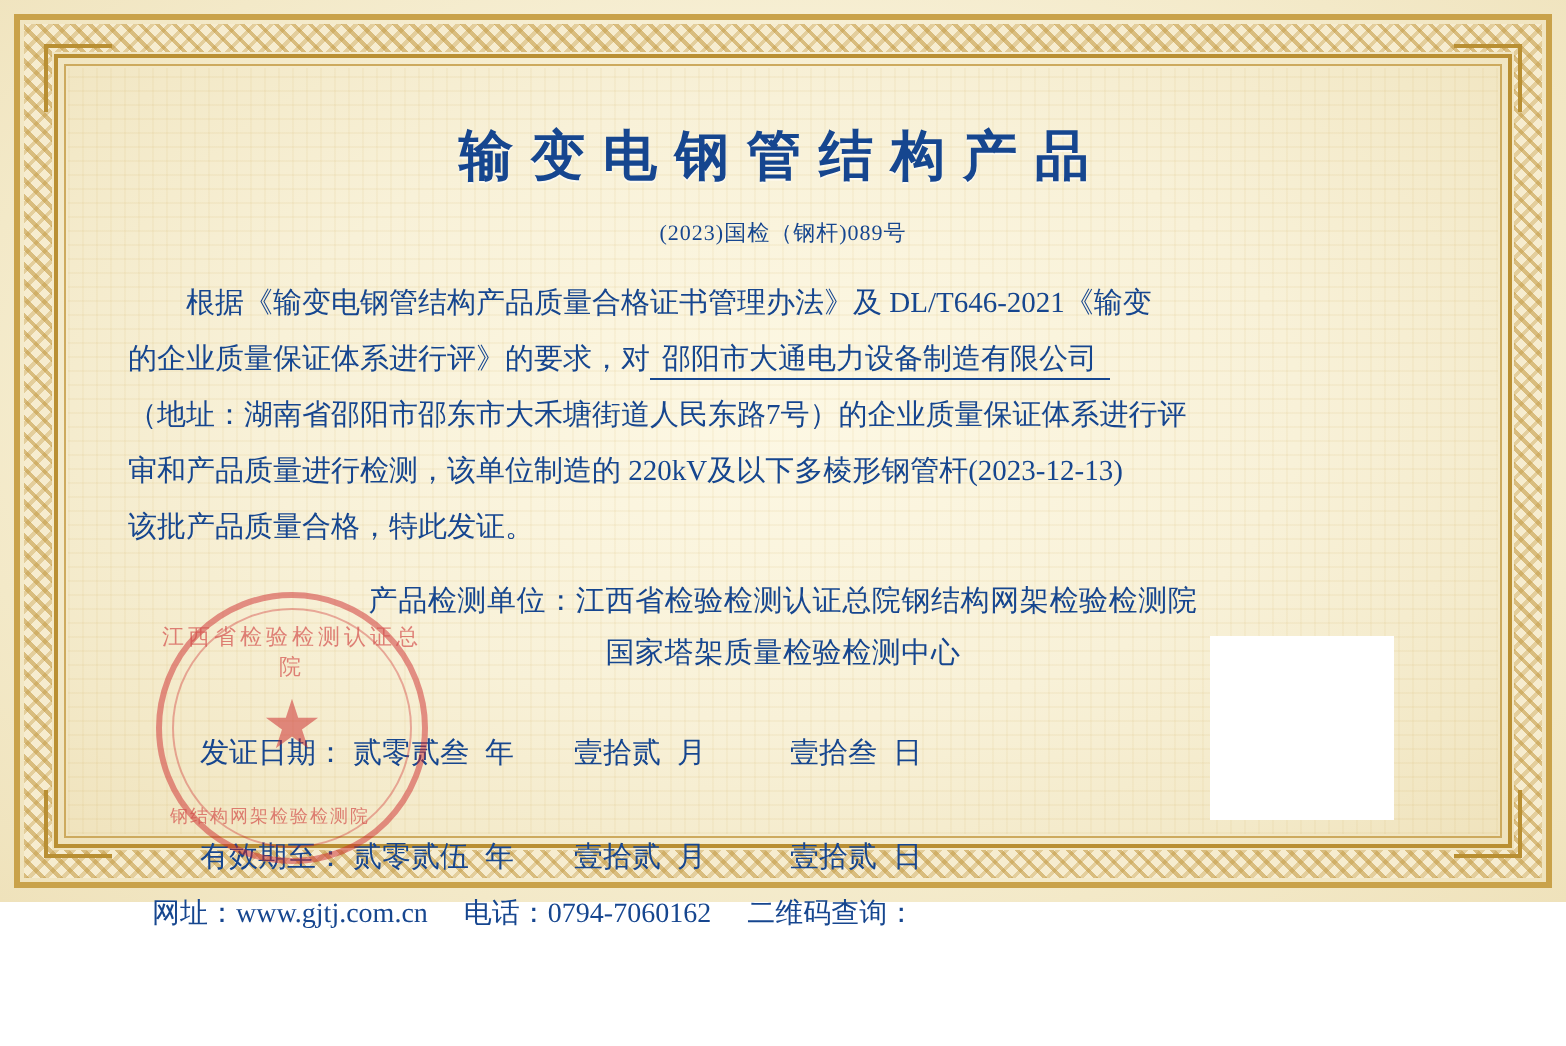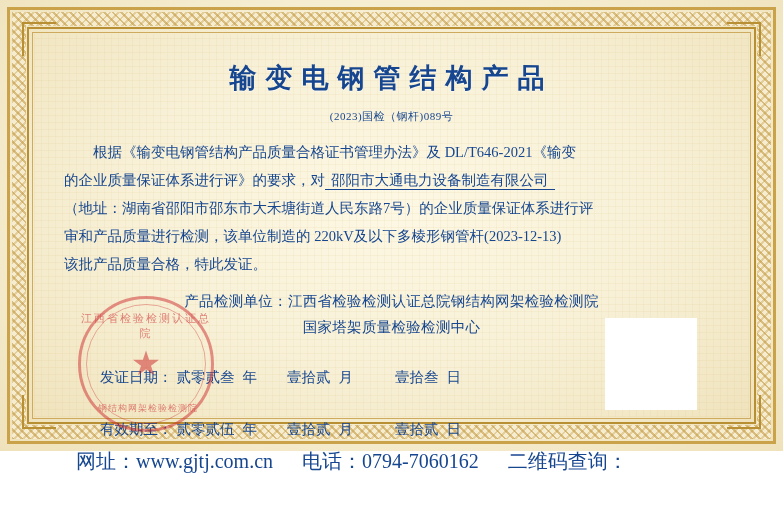--- a/index.html
+++ b/index.html
@@ -152,26 +152,26 @@
   .date-val {
     padding: 0 4px;
     white-space: nowrap;
   }
   .date-unit { padding: 0 4px; white-space: nowrap; }
   .spacer-sm { width: 22px; }
   .spacer-md { width: 34px; }
 
   .footer {
     margin: 4px 36px 0 36px;
-    font-size: 20px;
+    font-size: 14px;
     color: #16468f;
     display: flex;
     justify-content: flex-start;
     align-items: baseline;
-    gap: 29px;
+    gap: 18px;
   }
   .footer .f-item { white-space: nowrap; }
 
   
   .seal {
     position: absolute;
     left: 78px;
     top: 296px;
     width: 136px;
     height: 136px;
@@ -199,21 +199,21 @@
     position: absolute;
     left: 0; right: 0; top: 12px;
     text-align: center;
     font-size: 11px;
     letter-spacing: 2px;
     color: rgba(203,36,40,0.7);
   }
   .seal .seal-bottom {
     position: absolute;
     left: 4px; right: 0; bottom: 14px;
-    text-align: center;
+    text-align: left;
     font-size: 9px;
     letter-spacing: 1px;
     color: rgba(203,36,40,0.7);
   }
 
   
   .qr {
     position: absolute;
     right: 86px;
     top: 318px;

